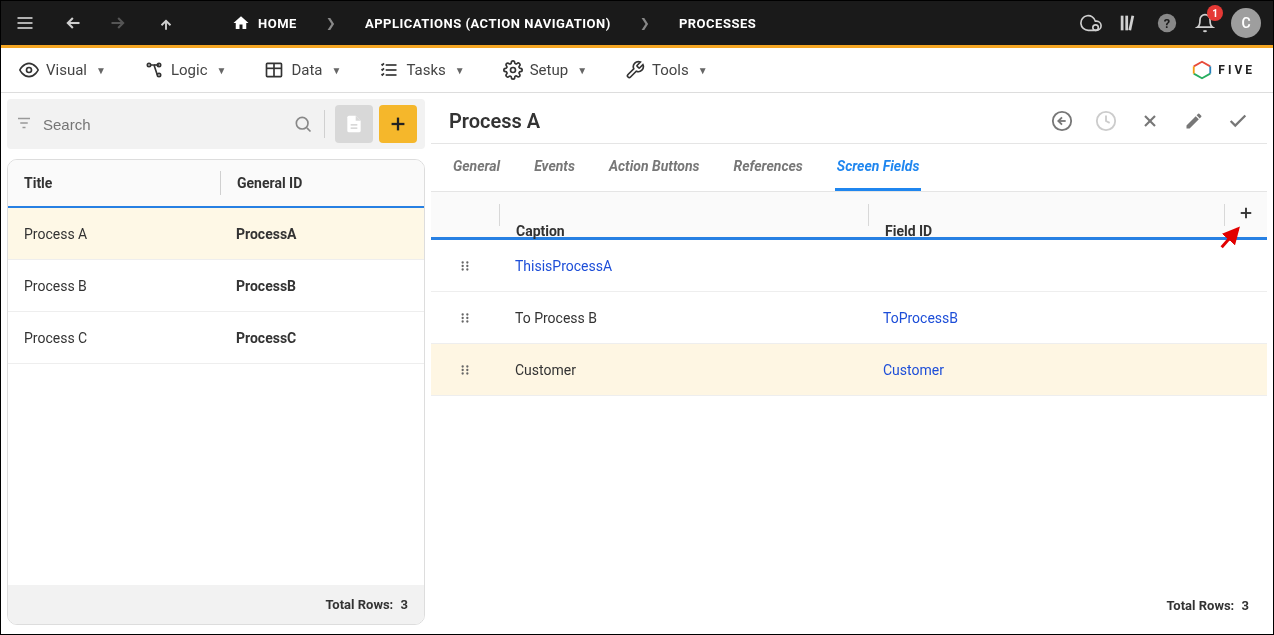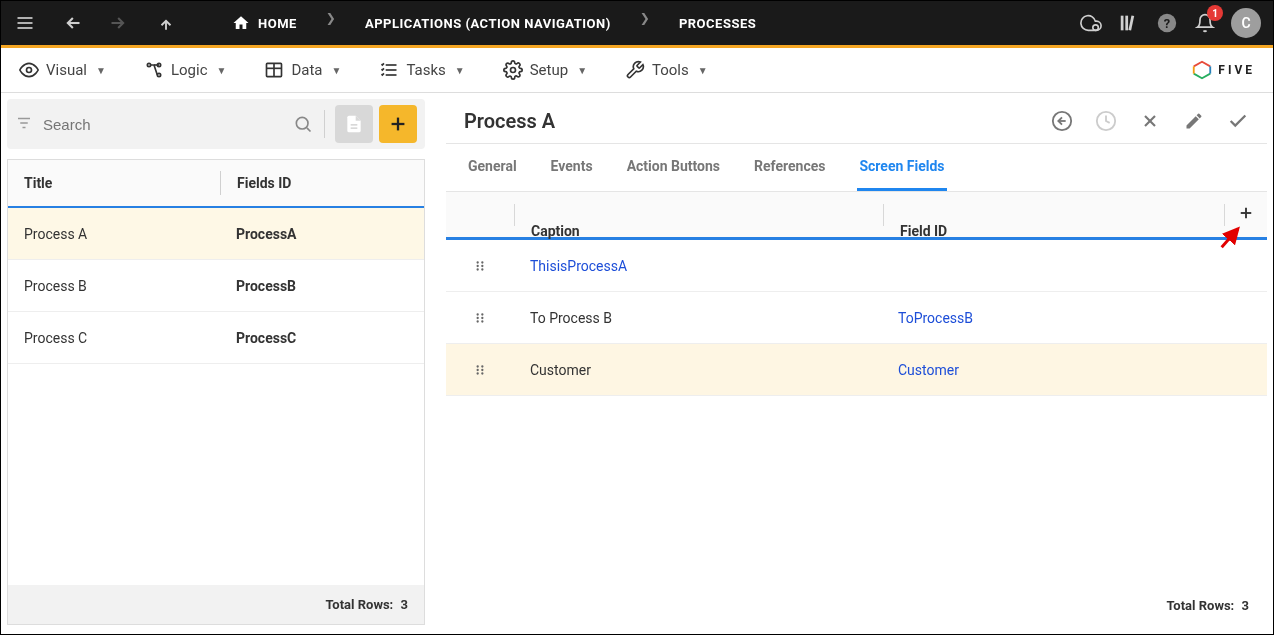--- a/index.html
+++ b/index.html
@@ -1,69 +1,69 @@
 <!DOCTYPE html>
 <html><head>
 <meta charset="utf-8">
 <style>
   * { box-sizing: border-box; margin: 0; padding: 0; }
   body { font-family: -apple-system, BlinkMacSystemFont, "Segoe UI", Roboto, Arial, sans-serif; font-size: 14px; color: #333; background: #fff; width: 1274px; height: 635px; overflow: hidden; border: 1px solid #000; }
 
   
   .topbar { background: #1a1a1a; height: 47px; display: flex; align-items: center; padding: 0 12px; color: #fff; border-bottom: 3px solid #f5a623; }
-  .topbar .left { display: flex; gap: 23px; }
+  .topbar .left { display: flex; align-items: center; gap: 23px; }
   .topbar .icon { width: 24px; height: 24px; display: flex; align-items: center; justify-content: center; color: #d0d0d0; cursor: pointer; }
   .topbar .icon.disabled { color: #555; cursor: default; }
   .topbar .bc-item { display: flex; align-items: center; gap: 8px; color: #fff; font-size: 13px; font-weight: 700; letter-spacing: 0.5px; cursor: pointer; }
   .topbar .bc-sep { color: #888; font-size: 12px; margin: 0 6px; }
   .topbar .right { margin-left: auto; display: flex; align-items: center; gap: 14px; }
   .topbar .right .icon { font-size: 18px; }
   .badge-wrap { position: relative; }
   .badge { position: absolute; top: -6px; right: -6px; background: #e53935; color: #fff; border-radius: 50%; width: 16px; height: 16px; font-size: 10px; display: flex; align-items: center; justify-content: center; font-weight: bold; }
   .avatar { width: 30px; height: 30px; border-radius: 50%; background: #9e9e9e; color: #fff; display: flex; align-items: center; justify-content: center; font-weight: 600; font-size: 14px; cursor: pointer; }
 
   
   .menubar { height: 45px; background: #fff; display: flex; align-items: center; padding: 0 18px; gap: 38px; border-bottom: 1px solid #ddd; }
   .menubar .mitem { display: flex; align-items: center; gap: 7px; color: #444; font-size: 15px; cursor: pointer; }
   .menubar .mitem svg { flex-shrink: 0; }
   .menubar .tri { font-size: 10px; color: #666; margin-left: 2px; }
   .logo { margin-left: auto; display: flex; align-items: center; gap: 5px; font-weight: 700; font-size: 12px; letter-spacing: 3px; color: #222; }
 
   
-  .main { display: flex; height: calc(100% - 95px); padding: 6px; gap: 21px; background: #fff; }
+  .main { display: flex; height: calc(100% - 95px); padding: 6px; gap: 6px; background: #fff; }
   .panel { flex: 0 0 418px; display: flex; flex-direction: column; }
   .detail { flex: 1; display: flex; flex-direction: column; }
 
   .search-row { display: flex; align-items: center; background: #f2f2f2; border-radius: 4px; padding: 6px 8px; margin-bottom: 10px; }
   .search-row .filter-icon { color: #999; margin-right: 10px; }
   .search-row input { flex: 1; border: none; background: transparent; font-size: 15px; outline: none; color: #333; }
   .search-row .sicon { color: #888; width: 30px; height: 30px; display:flex; align-items:center; justify-content:center; cursor:pointer;}
   .search-row .divider { width:1px; height:28px; background:#d0d0d0; margin:0 6px;}
   .doc-btn { width: 38px; height: 38px; border-radius: 4px; background: #d8d8d8; display:flex; align-items:center; justify-content:center; cursor:pointer; margin-left:4px;}
   .add-btn { width: 38px; height: 38px; border-radius: 4px; background: #f5b72b; display:flex; align-items:center; justify-content:center; cursor:pointer; margin-left: 6px; font-size: 24px; font-weight: 400; color:#222;}
 
-  .list-box { border: 1px solid #ddd; border-radius: 0; flex: 1; display: flex; flex-direction: column; overflow: hidden; }
+  .list-box { border: 1px solid #ddd; border-radius: 10px; flex: 1; display: flex; flex-direction: column; overflow: hidden; }
   .list-header { display: flex; background: #fafafa; border-bottom: 2px solid #2780e3; height: 48px; align-items:center; }
   .list-header .col { padding: 0 16px; font-weight: 700; color: #333; font-size: 14px; }
   .list-header .csep { width:1px; height:24px; background:#d0d0d0;}
   .list-row { display:flex; height: 52px; align-items:center; border-bottom:1px solid #eee; cursor:pointer;}
   .list-row.selected { background: #fef8e6; }
   .list-row .col { padding: 0 16px; color:#333; font-size:14px; }
   .col-title { flex: 0 0 212px; }
   .col-action { flex: 1; font-weight: bold; }
   .list-footer { margin-top:auto; background:#f2f2f2; padding: 12px 16px; text-align:right; font-size:13px; font-weight:700; color:#333;}
 
   
   .detail-head { display:flex; align-items:center; padding: 10px 18px; border-bottom:1px solid #e5e5e5;}
   .detail-title { font-size: 20px; font-weight:600; color:#333;}
   .detail-actions { margin-left:auto; display:flex; gap: 22px; }
   .detail-actions .aicon { color:#777; cursor:pointer; width:22px; height:22px; display:flex; align-items:center; justify-content:center;}
   .detail-actions .aicon.disabled { color:#ccc; cursor:default;}
 
-  .tabs { display:flex; gap: 30px; padding: 0 20px; border-bottom:1px solid #e5e5e5; }
+  .tabs { display:flex; gap: 30px; padding: 0 20px; border-bottom:1px solid #e5e5e5;font-style:italic; }
   .tab { padding: 14px 2px; font-size:14px; font-weight:700; color:#777; cursor:pointer; border-bottom:3px solid transparent;}
   .tab.active { color:#1f86ef; border-bottom-color:#1f86ef;}
 
   .field-header { display:flex; align-items:center; background:#fafafa; border-bottom:3px solid #2780e3; height:48px; position:relative;}
   .field-header .fh-col { padding:0 16px; font-weight:700; color:#333; font-size:14px;margin-top:32px;}
   .fh-drag { flex:0 0 68px; }
   .fh-cap { flex: 0 0 368px; }
   .fh-id { flex:1; }
   .fh-hsep { width:1px; height:22px; background:#d8d8d8;}
   .fh-plus-wrap { width:42px; display:flex; align-items:center; justify-content:center;}
@@ -257,21 +257,21 @@
             <line x1="12" y1="5" x2="12" y2="19"></line>
             <line x1="5" y1="12" x2="19" y2="12"></line>
           </svg>
       </div>
     </div>
 
     <div class="list-box">
       <div class="list-header">
         <div class="col col-title">Title</div>
         <div class="csep"></div>
-        <div class="col col-action">Fields ID</div>
+        <div class="col col-action">General ID</div>
       </div>
       <div id="list-rows">
           <div class="list-row selected">
             <div class="col col-title">Process A</div>
             <div class="col col-action">ProcessA</div>
           </div>
           <div class="list-row">
             <div class="col col-title">Process B</div>
             <div class="col col-action">ProcessB</div>
           </div>

